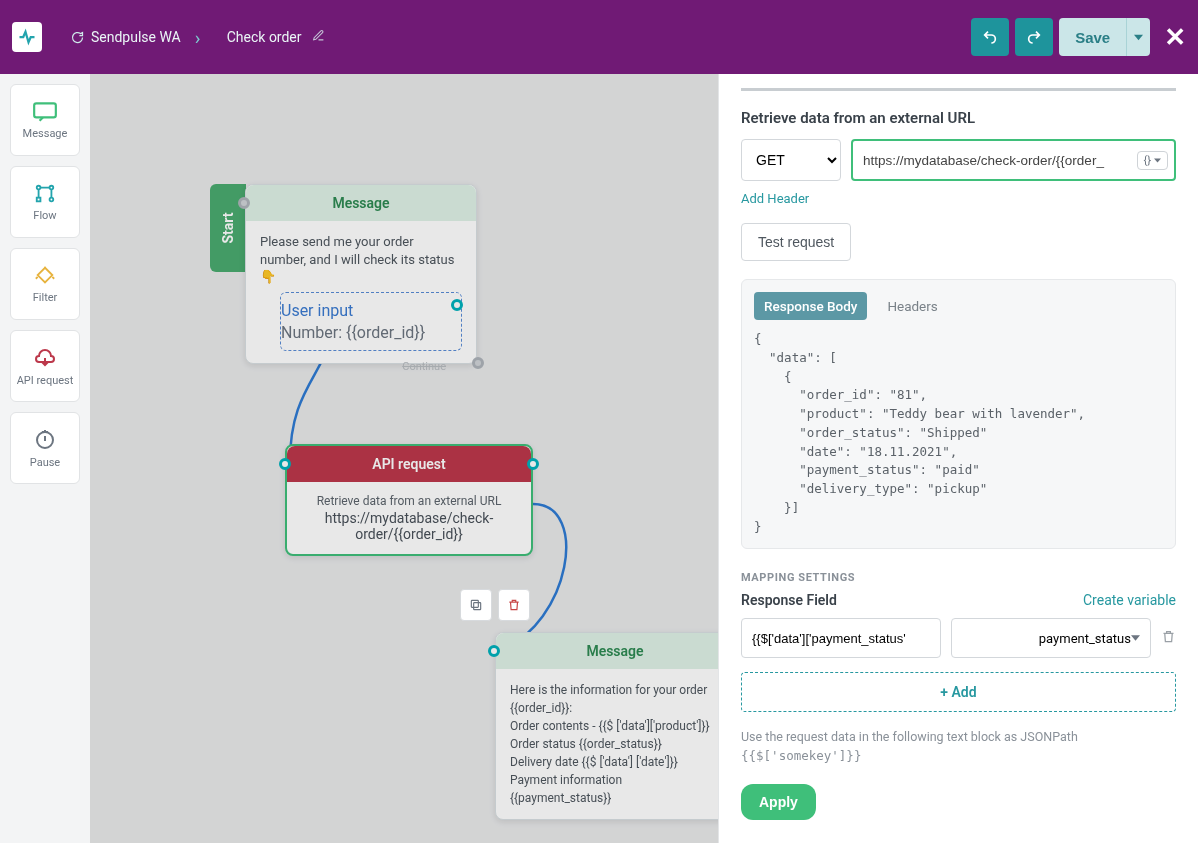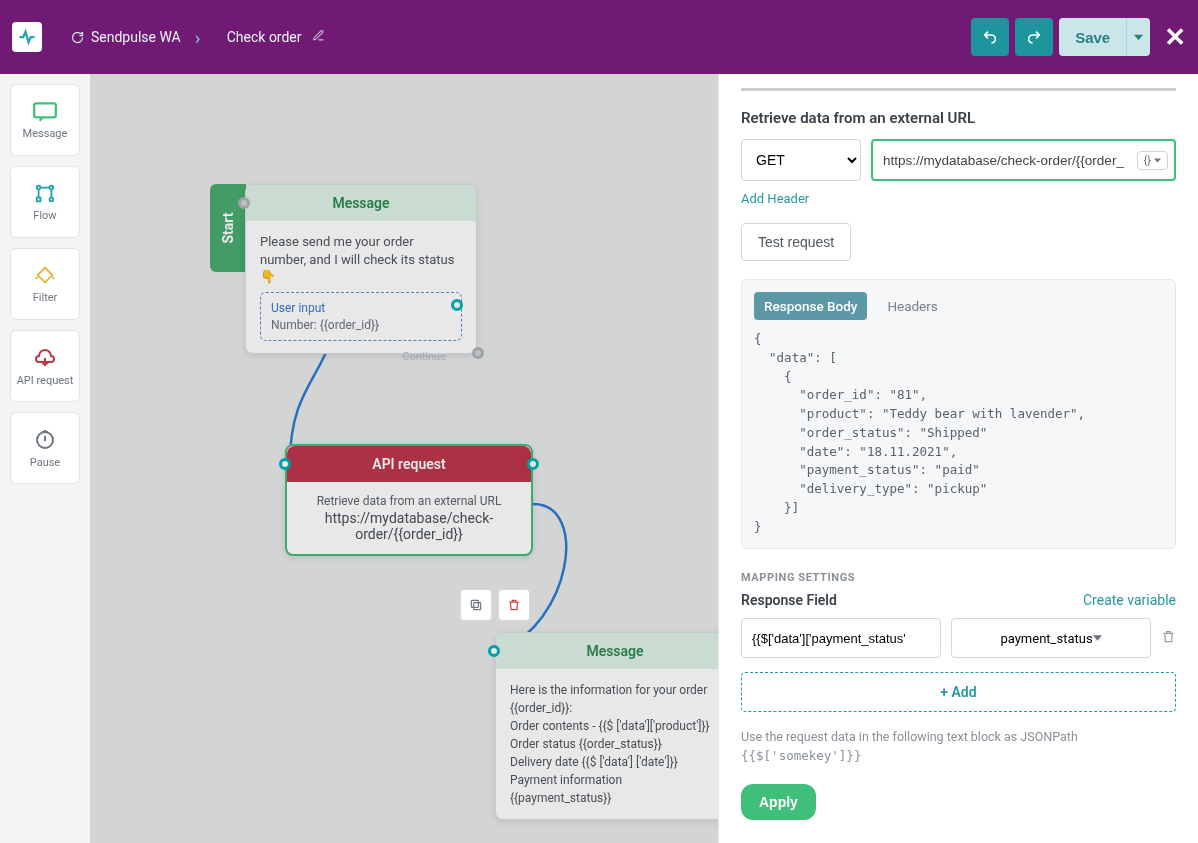--- a/index.html
+++ b/index.html
@@ -171,24 +171,25 @@
 }
 .node-header.green { background: #dff1e6; color: #2e8a53; }
 .node-header.red { background: #bc384b; color: #fff; }
 .node-body { padding: 12px 14px; font-size: 13px; color: #4f575f; }
 .node-body .subtext { color: #4f575f; line-height: 1.4; }
 .hand-icon { font-size: 13px; }
 
 .user-input-box {
   border: 1px dashed #5a8cd6;
   border-radius: 6px;
-  padding: 8px 10px;
+  padding: 8px 0;
   margin-top: 8px;
-  font-size: 12px;
+  font-size: 16px;
   position: relative;
+  margin-left: 20px;
 }
 .user-input-box .ui-title { color: #3b7bd1; }
 .user-input-box .ui-val { color: #6c7580; margin-top: 3px; }
 .port {
   width: 12px; height: 12px; border-radius: 50%;
   background: #fff; border: 3px solid #00b1bc;
   position: absolute;
 }
 .port.gray { border-color: #aeb4ba; background: #d0d4d8; }
 .continue-ghost {
@@ -228,21 +229,21 @@
   padding: 14px 22px 0 22px;
   overflow-y: auto;
   z-index: 5;
 }
 .panel hr.top { border: none; border-top: 3px solid #c8cdd1; margin-bottom: 18px; }
 .panel-title { font-size: 15px; font-weight: 600; color: #3a424a; margin-bottom: 12px; }
 .url-row { display: flex; gap: 10px; }
 .method-select {
   border: 1px solid #d3d7db; border-radius: 4px;
   height: 42px; padding: 0 10px; font-size: 14px;
-  width: 120px;
+  width: 100px;
   background: #fff;
   cursor: pointer;
 }
 .url-input-wrap {
   flex: 1;
   border: 2px solid #3fbf7a;
   border-radius: 4px;
   height: 42px;
   display: flex; align-items: center;
   padding: 0 6px 0 10px;
@@ -293,21 +294,21 @@
 }
 .mapping-titlebar { display: flex; justify-content: space-between; align-items: baseline; margin-top: 8px; }
 .mapping-title { font-size: 14px; font-weight: 600; color: #3a424a; }
 .create-var { font-size: 14px; color: #2798a0; cursor: pointer; }
 .mapping-row { display: flex; gap: 10px; margin-top: 10px; align-items: center; }
 .mapping-input, .mapping-select {
   border: 1px solid #d3d7db; border-radius: 4px;
   height: 40px; font-size: 13px; padding: 0 10px;
   flex: 1; background: #fff;
 }
-.mapping-select { display: flex; align-items: center; justify-content: center; cursor: pointer; }
+.mapping-select { display: flex; align-items: center; justify-content: flex-end; cursor: pointer; }
 .trash-icon { color: #9aa0a6; cursor: pointer; }
 .add-mapping {
   margin-top: 14px;
   border: 1px dashed #2798a0;
   border-radius: 4px;
   height: 40px;
   display: flex; align-items: center; justify-content: center;
   color: #2798a0; font-weight: 600; font-size: 14px;
   cursor: pointer;
 }

